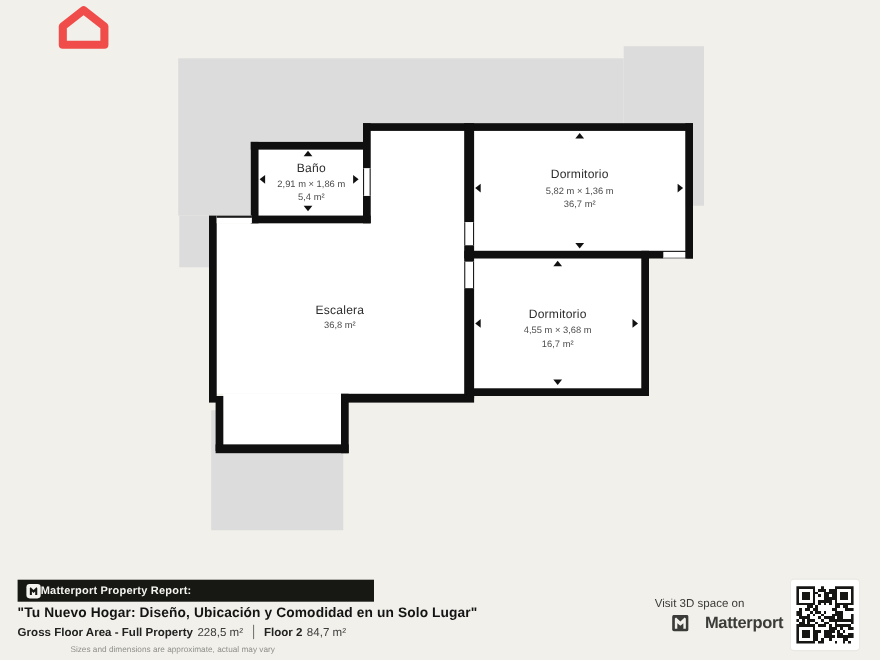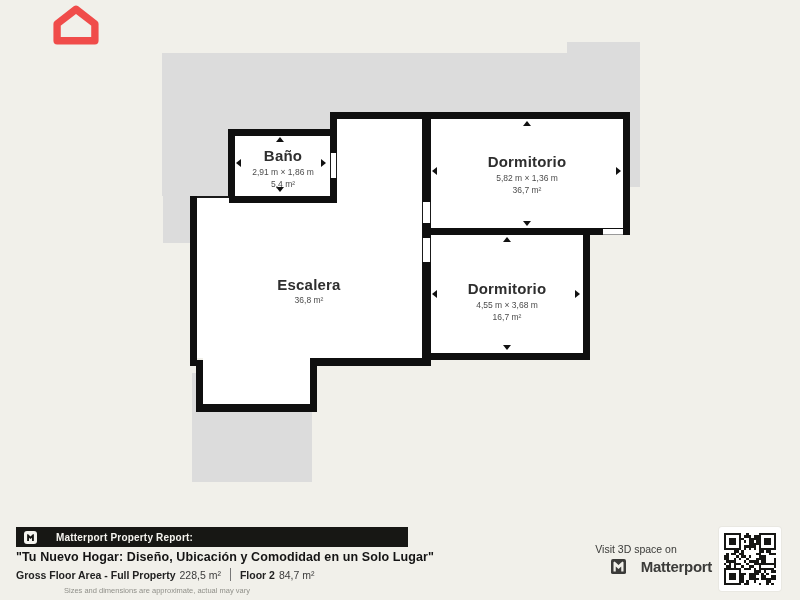--- a/index.html
+++ b/index.html
@@ -9,31 +9,31 @@
   .brand { position:absolute; left:6px; top:4px; width:140px; text-align:center; }
   .brand-word { font-size:44px; font-weight:bold; letter-spacing:-1px; line-height:1; margin-top:2px; }
   
   .gray { position:absolute; background:#dcdcdc; }
   .room { position:absolute; background:#ffffff; }
   .wall { position:absolute; background:#0f0f0f; }
   .gap-v { position:absolute; background:#ffffff; border-left:1.5px solid #1a1a1a; border-right:1.5px solid #1a1a1a; }
   .gap-h-top { position:absolute; background:#ffffff; border-top:2px solid #1a1a1a; }
   .gap-h-bot { position:absolute; background:#ffffff; border-bottom:1.5px solid #9a9a9a; }
   .room-label { position:absolute; text-align:center; color:#2e2e2e; }
-  .room-name { font-weight:bold; font-size:15px; letter-spacing:.2px; }
+  .room-name { font-weight:normal; font-size:11px; letter-spacing:.2px; }
   .room-dims { font-size:8.5px; color:#4c4c4c; margin-top:3px; }
   .room-area { font-size:8.5px; color:#4c4c4c; margin-top:2px; }
   .arr { position:absolute; width:0; height:0; }
   .arr-up    { border-left:4px solid transparent; border-right:4px solid transparent; border-bottom:5px solid #111; }
   .arr-down  { border-left:4px solid transparent; border-right:4px solid transparent; border-top:5px solid #111; }
   .arr-left  { border-top:4px solid transparent; border-bottom:4px solid transparent; border-right:5px solid #111; }
   .arr-right { border-top:4px solid transparent; border-bottom:4px solid transparent; border-left:5px solid #111; }
   
-  .report-bar { position:absolute; left:16px; top:527px; width:392px; height:20px; background:#171714;
-                display:flex; align-items:center; padding:0 8px; gap:19px; }
+  .report-bar { position:absolute; left:16px; top:527px; width:324px; height:20px; background:#171714;
+                display:flex; align-items:center; padding:0 8px; gap:0; }
   .report-bar-text { color:#f5f4ef; font-size:10px; font-weight:bold; letter-spacing:.2px; }
   .mp-chip { width:13px; height:13px; background:#f5f4ef; border-radius:3px; display:flex; align-items:center; justify-content:center; flex:0 0 auto; }
   .doc-title { position:absolute; left:16px; top:550px; font-size:12.5px; font-weight:bold; color:#141414; letter-spacing:.1px; }
   .stats { position:absolute; left:16px; top:568px; font-size:10.5px; color:#3c3c3c; display:flex; align-items:center; }
   .stats b { color:#222; }
   .stats .val { margin-left:4px; }
   .stats .sep { width:1px; height:13px; background:#777; margin:0 9px; }
   .disclaimer { position:absolute; left:16px; top:586px; font-size:7.5px; color:#90908a;padding-left:48px; }
   .visit-block { position:absolute; left:560px; top:543px; width:152px; text-align:center; }
   .visit-text { font-size:10.5px; color:#3a3a38; }

